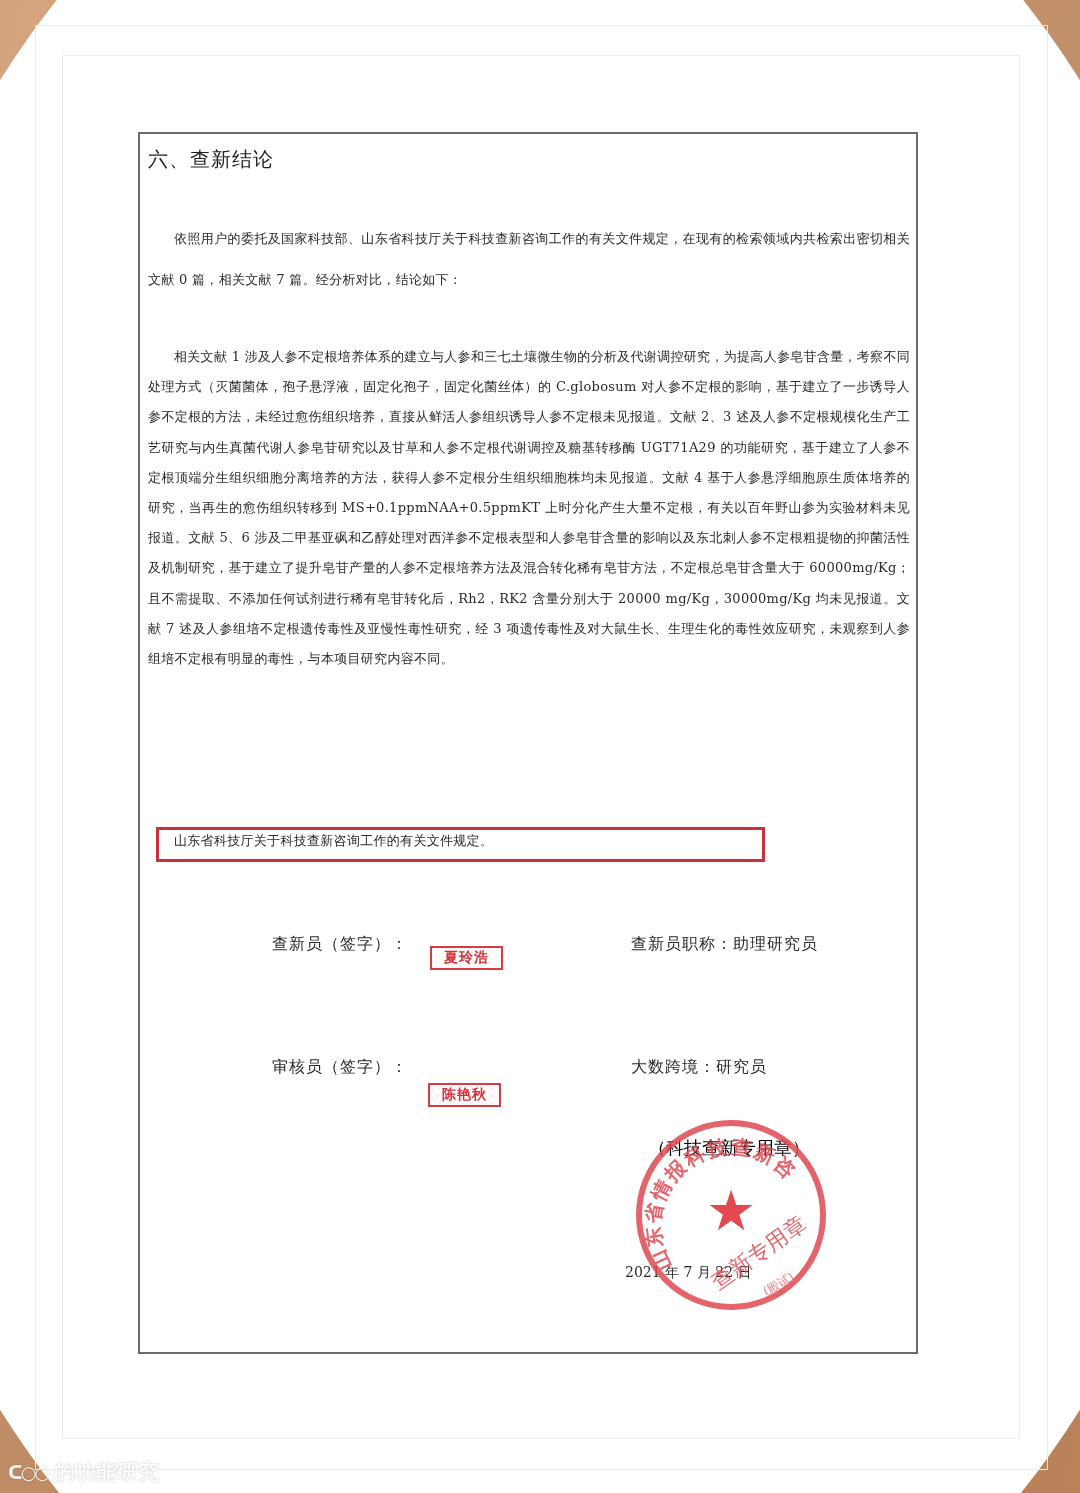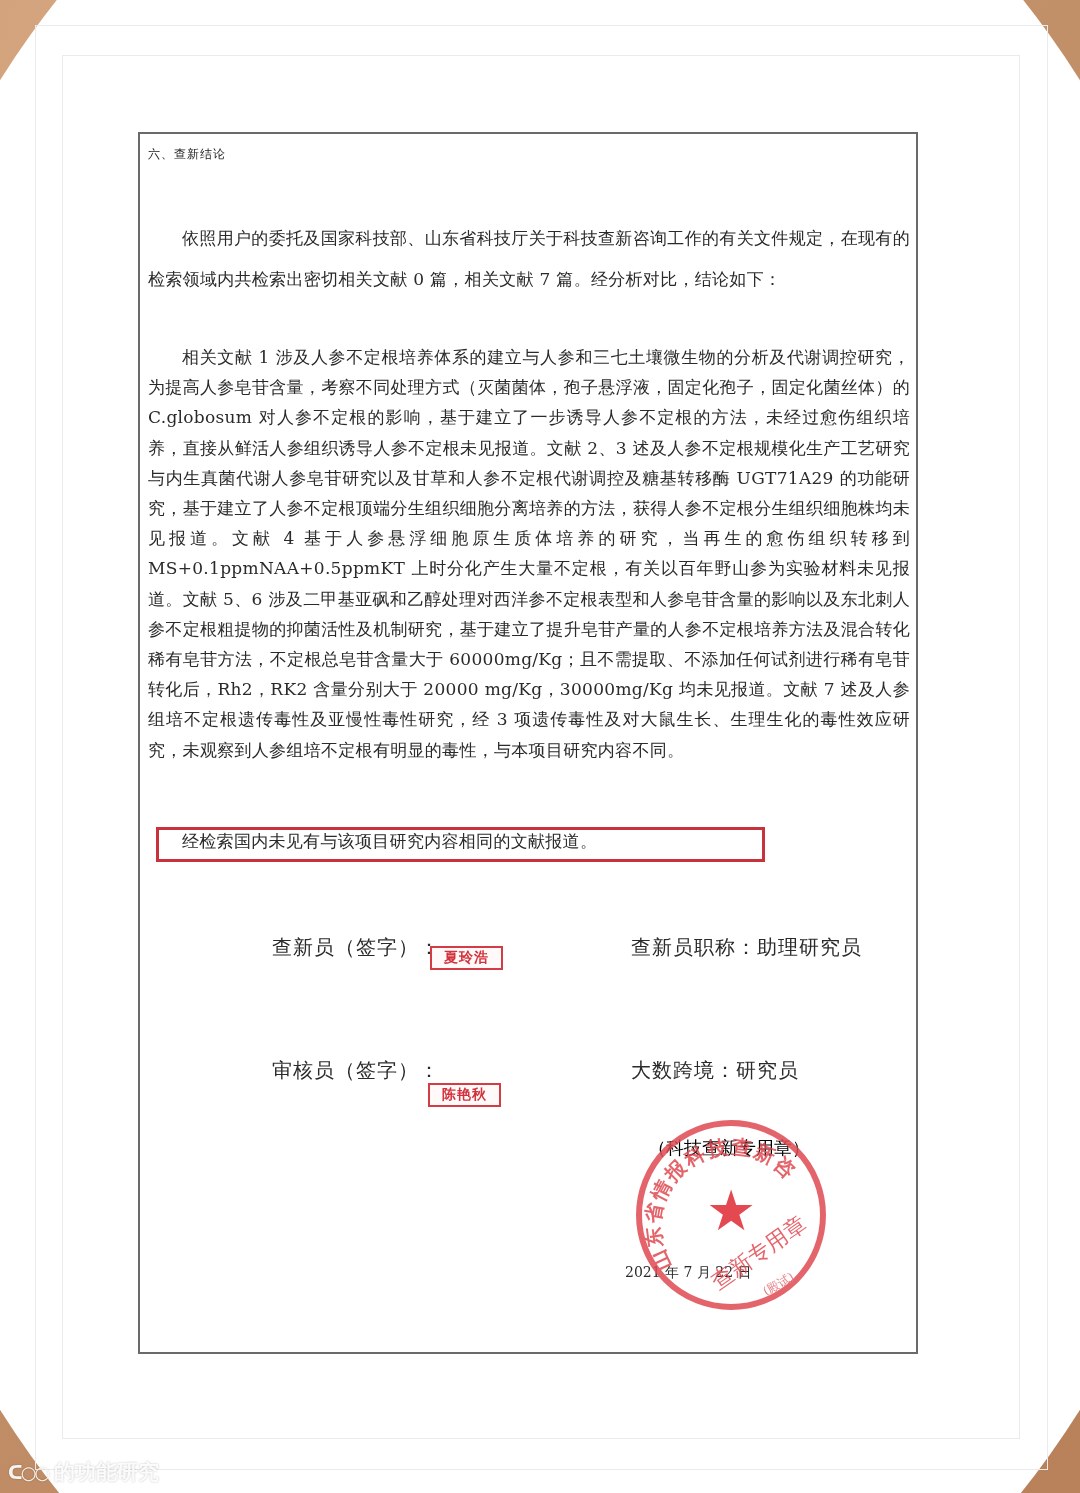--- a/index.html
+++ b/index.html
@@ -25,36 +25,36 @@
   .frame-outer { left: 35px; top: 25px; width: 1011px; height: 1443px; }
   .frame-inner { left: 62px; top: 55px; width: 956px; height: 1382px; }
 
   .doc-box {
     position: absolute; left: 138px; top: 132px; width: 780px; height: 1222px;
     border: 2px solid #6a6a6a; box-sizing: border-box; background: #fff;
   }
   .section-title {
     position: absolute; left: 8px; top: 12px;
     font-family: "DejaVu Sans", "Liberation Sans", sans-serif;
-    font-size: 12px; color: #222; letter-spacing: 1px;
+    font-size: 20px; color: #222; letter-spacing: 1px;
   }
   .para {
     position: absolute; left: 8px; width: 762px;
-    font-size: 17px; line-height: 30.2px; color: #2a2a2a;
+    font-size: 13px; line-height: 30.2px; color: #2a2a2a;
     text-align: justify; text-indent: 2em; letter-spacing: 0.3px;
   }
   .p1 { top: 84px; line-height: 41px; }
   .p2 { top: 208px; }
   .p3 { top: 692px; }
   .highlight-box {
     position: absolute; left: 16px; top: 693px; width: 609px; height: 35px;
     border: 3px solid #c8323a; box-sizing: border-box;
   }
   .sig-label {
-    position: absolute; font-size: 20px; color: #2a2a2a; letter-spacing: 1px; font-family: Liberation Mono, monospace;
+    position: absolute; font-size: 16px; color: #2a2a2a; letter-spacing: 1px; font-family: Liberation Mono, monospace;
   }
   .stamp-name {
     position: absolute; border: 2px solid #d43c45; color: #d2323c;
     font-size: 14px; font-weight: bold; padding: 1px 12px; letter-spacing: 1px;
     font-family: "DejaVu Serif", serif;
     background: rgba(255,240,240,0.4);
   }
   .seal {
     position: absolute; left: 636px; top: 1120px; width: 190px; height: 190px;
     border: 6px solid #e04a52; border-radius: 50%; box-sizing: border-box;
@@ -93,21 +93,21 @@
 
 <div class="paper-bg"></div>
 <div class="white-disc"></div>
 <div class="frame-line frame-outer"></div>
 <div class="frame-line frame-inner"></div>
 
 <div class="doc-box">
   <div class="section-title">六、查新结论</div>
   <div class="para p1">依照用户的委托及国家科技部、山东省科技厅关于科技查新咨询工作的有关文件规定，在现有的检索领域内共检索出密切相关文献 0 篇，相关文献 7 篇。经分析对比，结论如下：</div>
   <div class="para p2">相关文献 1 涉及人参不定根培养体系的建立与人参和三七土壤微生物的分析及代谢调控研究，为提高人参皂苷含量，考察不同处理方式（灭菌菌体，孢子悬浮液，固定化孢子，固定化菌丝体）的 C.globosum 对人参不定根的影响，基于建立了一步诱导人参不定根的方法，未经过愈伤组织培养，直接从鲜活人参组织诱导人参不定根未见报道。文献 2、3 述及人参不定根规模化生产工艺研究与内生真菌代谢人参皂苷研究以及甘草和人参不定根代谢调控及糖基转移酶 UGT71A29 的功能研究，基于建立了人参不定根顶端分生组织细胞分离培养的方法，获得人参不定根分生组织细胞株均未见报道。文献 4 基于人参悬浮细胞原生质体培养的研究，当再生的愈伤组织转移到 MS+0.1ppmNAA+0.5ppmKT 上时分化产生大量不定根，有关以百年野山参为实验材料未见报道。文献 5、6 涉及二甲基亚砜和乙醇处理对西洋参不定根表型和人参皂苷含量的影响以及东北刺人参不定根粗提物的抑菌活性及机制研究，基于建立了提升皂苷产量的人参不定根培养方法及混合转化稀有皂苷方法，不定根总皂苷含量大于 60000mg/Kg；且不需提取、不添加任何试剂进行稀有皂苷转化后，Rh2，RK2 含量分别大于 20000 mg/Kg，30000mg/Kg 均未见报道。文献 7 述及人参组培不定根遗传毒性及亚慢性毒性研究，经 3 项遗传毒性及对大鼠生长、生理生化的毒性效应研究，未观察到人参组培不定根有明显的毒性，与本项目研究内容不同。</div>
-  <div class="para p3">经检索国内未见有与该项目研究内容相同的文献报道。</div>
+  <div class="para p3">山东省科技厅关于科技查新咨询工作的有关文件规定。</div>
   <div class="highlight-box"></div>
 </div>
 
 <div class="sig-label" style="left:272px; top:934px;">查新员（签字）：</div>
 <div class="stamp-name" style="left:430px; top:946px;">夏玲浩</div>
 <div class="sig-label" style="left:631px; top:934px;">查新员职称：助理研究员</div>
 
 <div class="sig-label" style="left:272px; top:1057px;">审核员（签字）：</div>
 <div class="stamp-name" style="left:428px; top:1058px;margin-top:25px;">陈艳秋</div>
 <div class="sig-label" style="left:631px; top:1057px;">大数跨境：研究员</div>

